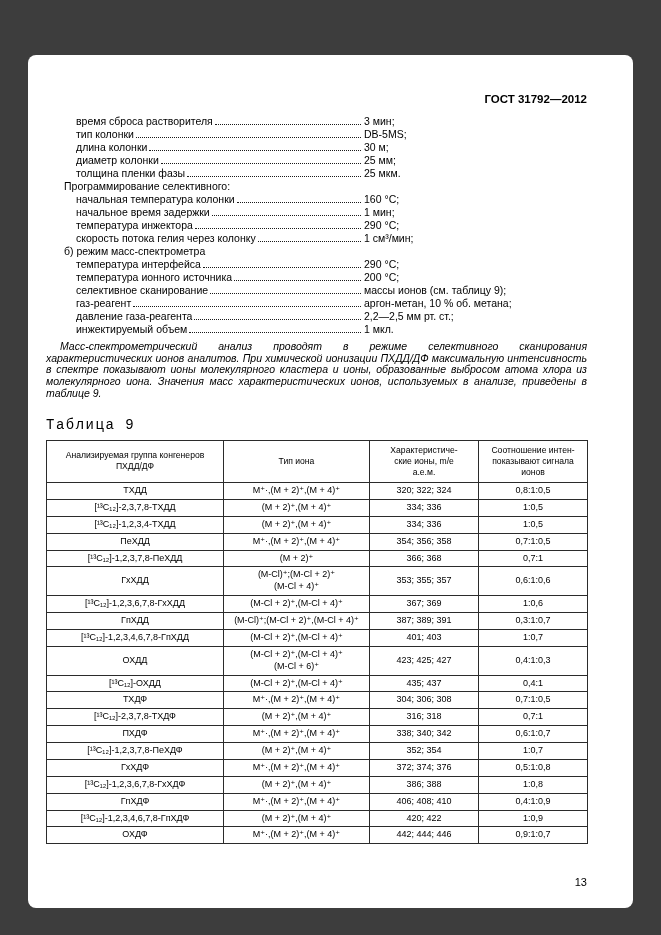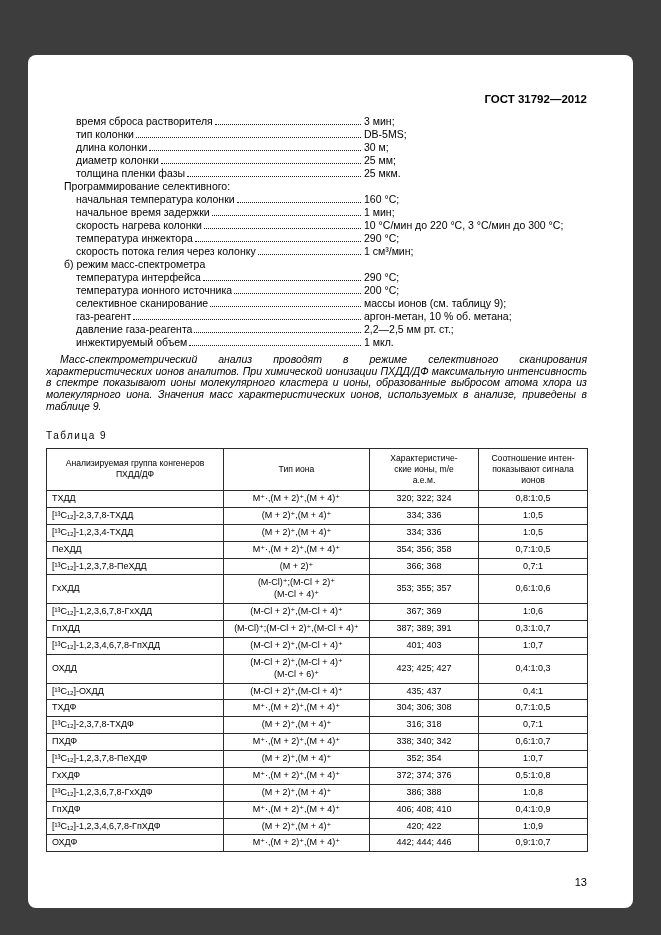--- a/index.html
+++ b/index.html
@@ -45,22 +45,23 @@
     margin: 5px 0 0 0;
     font-size: 10.5px;
     line-height: 11.7px;
     text-align: justify;
     text-indent: 14px;
     font-style: italic;
   }
   
   .tbl-caption {
     margin: 17px 0 7px 0;
-    font-size: 10px;
+    font-size: 14px;
     letter-spacing: 1.5px;
+    font-family: Liberation Mono, monospace;
   }
   table.ions {
     border-collapse: collapse;
     table-layout: fixed;
     width: 541px;
     font-size: 9px;
   }
   table.ions th, table.ions td {
     border: 1px solid #2b2b2b;
     vertical-align: middle;
@@ -70,21 +71,21 @@
     font-weight: normal;
     font-size: 8.6px;
     line-height: 1.3;
     text-align: center;
     padding: 4px 3px;
   }
   table.ions td {
     padding: 2px 5px;
     line-height: 1.32;
   }
-  td.col0 { text-align: left; }
+  td.col0 { text-align: center; }
   td.col1 { text-align: center; }
   td.col2, td.col3 { text-align: center; padding-left: 6px; }
   .page-num {
     position: absolute;
     right: 46px; bottom: 20px;
     font-size: 11px;
   }
 </style>
 </head>
 <body>
@@ -141,27 +142,20 @@
             <span class="param-dots"></span>
           </span>
           <span class="param-value">160 °С;</span>
         </div>
         <div class="param-line">
           <span class="param-left">
             <span class="param-label">начальное время задержки</span>
             <span class="param-dots"></span>
           </span>
           <span class="param-value">1 мин;</span>
-        </div>
-        <div class="param-line">
-          <span class="param-left">
-            <span class="param-label">скорость нагрева колонки</span>
-            <span class="param-dots"></span>
-          </span>
-          <span class="param-value">10 °С/мин до 220 °С, 3 °С/мин до 300 °С;</span>
         </div>
         <div class="param-line">
           <span class="param-left">
             <span class="param-label">температура инжектора</span>
             <span class="param-dots"></span>
           </span>
           <span class="param-value">290 °С;</span>
         </div>
         <div class="param-line">
           <span class="param-left">

